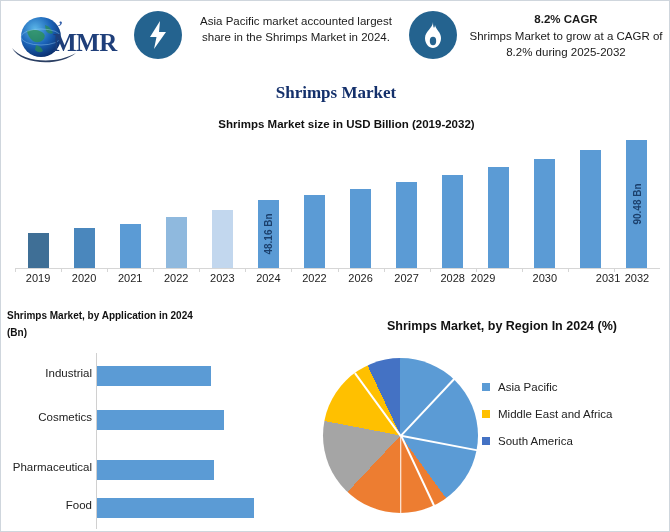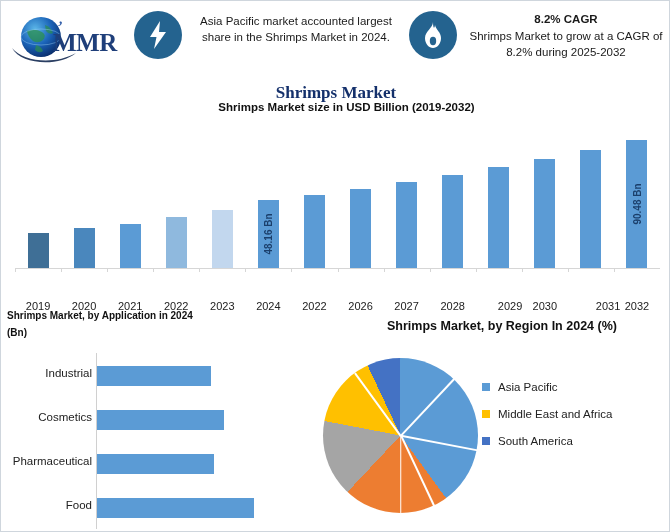--- a/index.html
+++ b/index.html
@@ -74,21 +74,21 @@
   
   .main-title {
     position: absolute; left: 0; top: 82px; width: 670px;
     text-align: center;
     font-family: "Liberation Serif", serif;
     font-weight: bold;
     font-size: 17px;
     color: #14306b;
   }
   .chart1-title {
-    position: absolute; left: 0; top: 100px; width: 644px;
+    position: absolute; left: 0; top: 117px; width: 644px;
     text-align: center;
     font-weight: bold;
     font-size: 11.5px;
     color: #111;
     padding-left: 47px;
   }
 
   
   .colchart {
     position: absolute; left: 14px; top: 133px;
@@ -120,21 +120,20 @@
     font-size: 10px;
     color: #1b3f6b;
     font-weight: 600;
   }
   .col-tick {
     position: absolute;
     top: 138px;
     text-align: center;
     font-size: 11px;
     color: #222;
-    margin-top: 28px;
   }
   .col-tickmark {
     position: absolute; top: 134px; width: 1px; height: 4px;
     background: #d6d6d6;
   }
 
   
   .appchart-title {
     position: absolute; left: 6px; top: 306px; width: 320px;
     text-align: left;
@@ -332,21 +331,21 @@
         <div class="col-tick" style="left: 230.357px; width: 46.0714px;">2024</div>
         <div class="col-tickmark" style="left: 230.357px;"></div>
         <div class="col-tick" style="left: 276.429px; width: 46.0714px;">2022</div>
         <div class="col-tickmark" style="left: 276.429px;"></div>
         <div class="col-tick" style="left: 322.5px; width: 46.0714px;">2026</div>
         <div class="col-tickmark" style="left: 322.5px;"></div>
         <div class="col-tick" style="left: 368.571px; width: 46.0714px;">2027</div>
         <div class="col-tickmark" style="left: 368.571px;"></div>
         <div class="col-tick" style="left: 414.643px; width: 46.0714px;">2028</div>
         <div class="col-tickmark" style="left: 414.643px;"></div>
-        <div class="col-tick" style="left: 472px; width: 46.0714px;">2029</div>
+        <div class="col-tick" style="left: 445px; width: 46.0714px;">2029</div>
         <div class="col-tickmark" style="left: 460.714px;"></div>
         <div class="col-tick" style="left: 506.786px; width: 46.0714px;">2030</div>
         <div class="col-tickmark" style="left: 506.786px;"></div>
         <div class="col-tick" style="left: 570px; width: 46.0714px;">2031</div>
         <div class="col-tickmark" style="left: 552.857px;"></div>
         <div class="col-tick" style="left: 598.929px; width: 46.0714px;">2032</div>
         <div class="col-tickmark" style="left: 598.929px;"></div>
       </div>
   </div>
 
@@ -358,21 +357,21 @@
     <div class="app-axis"></div>
     <div id="app-rows">
         <div class="app-row" style="top: 2px;">
           <div class="app-label">Industrial</div>
           <div class="app-bar" style="width: 114px; background: rgb(91, 155, 213);"></div>
         </div>
         <div class="app-row" style="top: 46px;">
           <div class="app-label">Cosmetics</div>
           <div class="app-bar" style="width: 127px; background: rgb(91, 155, 213);"></div>
         </div>
-        <div class="app-row" style="top: 90px;">
+        <div class="app-row" style="top: 96px;">
           <div class="app-label">Pharmaceutical</div>
           <div class="app-bar" style="width: 117px; background: rgb(91, 155, 213);"></div>
         </div>
         <div class="app-row" style="top: 134px;">
           <div class="app-label">Food</div>
           <div class="app-bar" style="width: 157px; background: rgb(91, 155, 213);"></div>
         </div>
       </div>
   </div>
 

